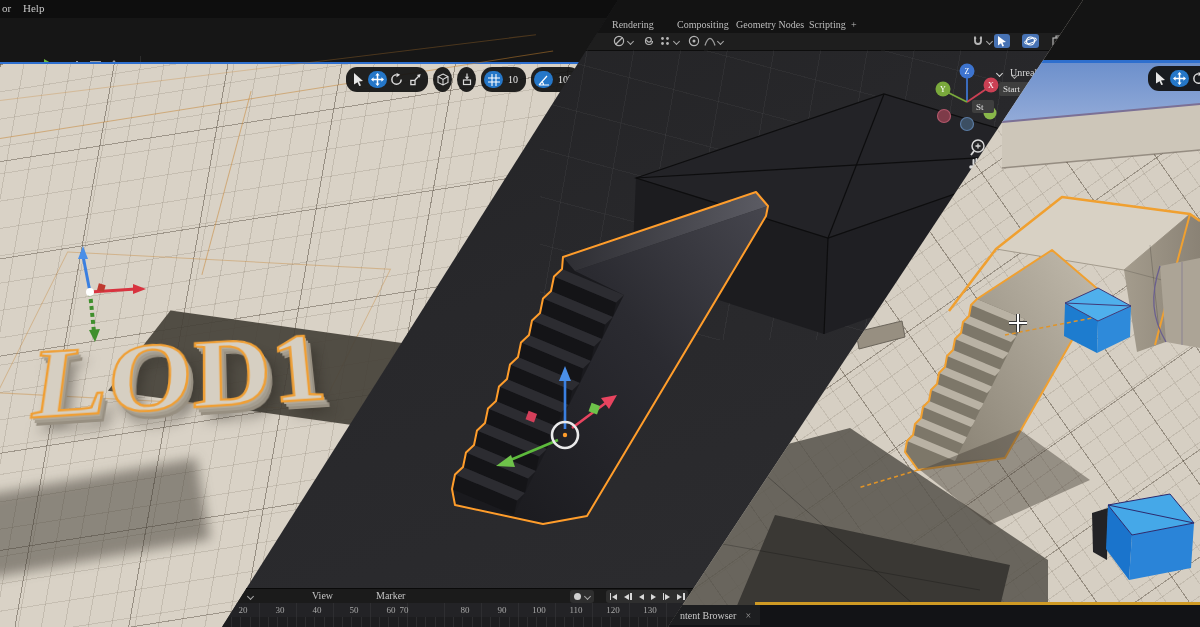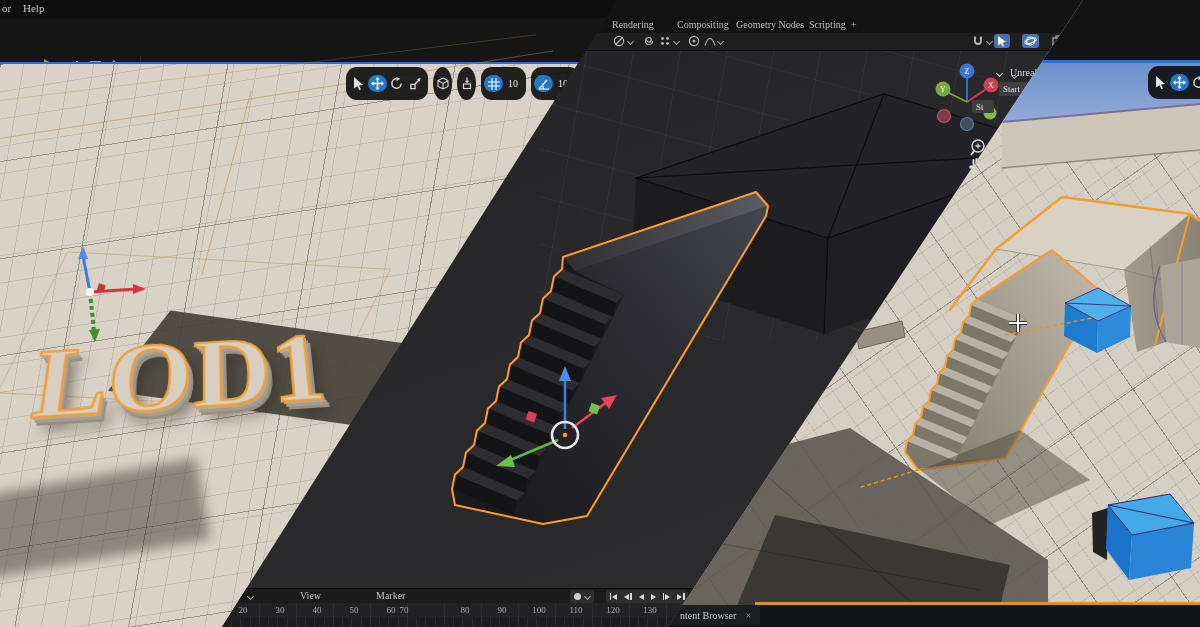--- a/index.html
+++ b/index.html
@@ -23,21 +23,21 @@
   .chev{width:4px;height:4px;border-right:1.4px solid #a8a8a8;border-bottom:1.4px solid #a8a8a8;transform:rotate(45deg);display:inline-block;}
   .ue-viewport{position:absolute;left:0;top:62px;width:1200px;height:565px;border-top:2px solid #2e6fce;
      background-color:#d9d2c6;
      background-image:
        repeating-linear-gradient(100deg, rgba(70,60,48,.45) 0 1px, transparent 1px 112px),
        repeating-linear-gradient(171deg, rgba(70,60,48,.40) 0 1px, transparent 1px 96px),
        repeating-linear-gradient(100deg, rgba(120,110,95,.22) 0 1px, transparent 1px 23px),
        repeating-linear-gradient(171deg, rgba(120,110,95,.20) 0 1px, transparent 1px 27px);}
   .wire{position:absolute;background:rgba(198,130,45,.5);}
   .vt{position:absolute;display:flex;align-items:center;}
-  .vt-group{display:flex;align-items:center;background:rgba(16,16,16,.92);border-radius:11px;height:33px;padding:0 3px;margin-right:5px;}
+  .vt-group{display:flex;align-items:center;background:rgba(16,16,16,.92);border-radius:11px;height:25px;padding:0 3px;margin-right:5px;}
   .vt-btn{width:19px;height:17px;border-radius:9px;display:flex;align-items:center;justify-content:center;}
   .vt-btn.active{background:#2577c8;}
   .vt-val{color:#ececec;font-size:10px;padding:0 5px;}
   .lod{position:absolute;left:30px;top:252px;width:345px;height:205px;}
   .lod-blob{position:absolute;background:#454138;}
   .lod-text{position:absolute;left:4px;top:2px;font-size:110px;font-weight:bold;color:#d6cfc2;
      -webkit-text-stroke:2.5px #ef9f35;
      text-shadow:2px 3px 0 #b1aa9c,4px 6px 0 #a49d8f,6px 9px 0 #978f81,10px 14px 14px rgba(40,36,30,.5);
      transform:perspective(520px) rotateX(26deg) rotateZ(-4deg) skewX(-5deg);transform-origin:50% 60%;line-height:1;}
   
@@ -394,21 +394,21 @@
 
     <div class="abs" style="left:997px;top:62px">
       <span class="chev" style="transform:rotate(45deg);margin-right:4px;border-color:#d8d8d8"></span>
       <span style="font-size:10px;color:#d8d8d8">Unreal C</span>
     </div>
     <div class="np-field" style="left:999px;top:82px;width:34px;height:14px">Start</div>
     <div class="np-field" style="left:972px;top:100px;width:14px;height:13px">St</div>
 
     <div class="bl-tl-header">
       <span class="chev abs" style="left:248px;top:5px"></span>
-      <span class="bl-menu" style="left:300px">View</span>
+      <span class="bl-menu" style="left:312px">View</span>
       <span class="bl-menu" style="left:376px">Marker</span>
       <button class="pbgroup" style="left:570px;top:1px;padding:0 4px;gap:4px">
         <span style="width:7px;height:7px;border-radius:50%;background:#cfcfcf;display:inline-block"></span>
         <span class="chev"></span>
       </button>
       <div class="pbgroup" style="left:606px;top:1px">
         <button class="pb-btn">
             <span class="pbar"></span>
             <span class="tri-l"></span>
           </button>

